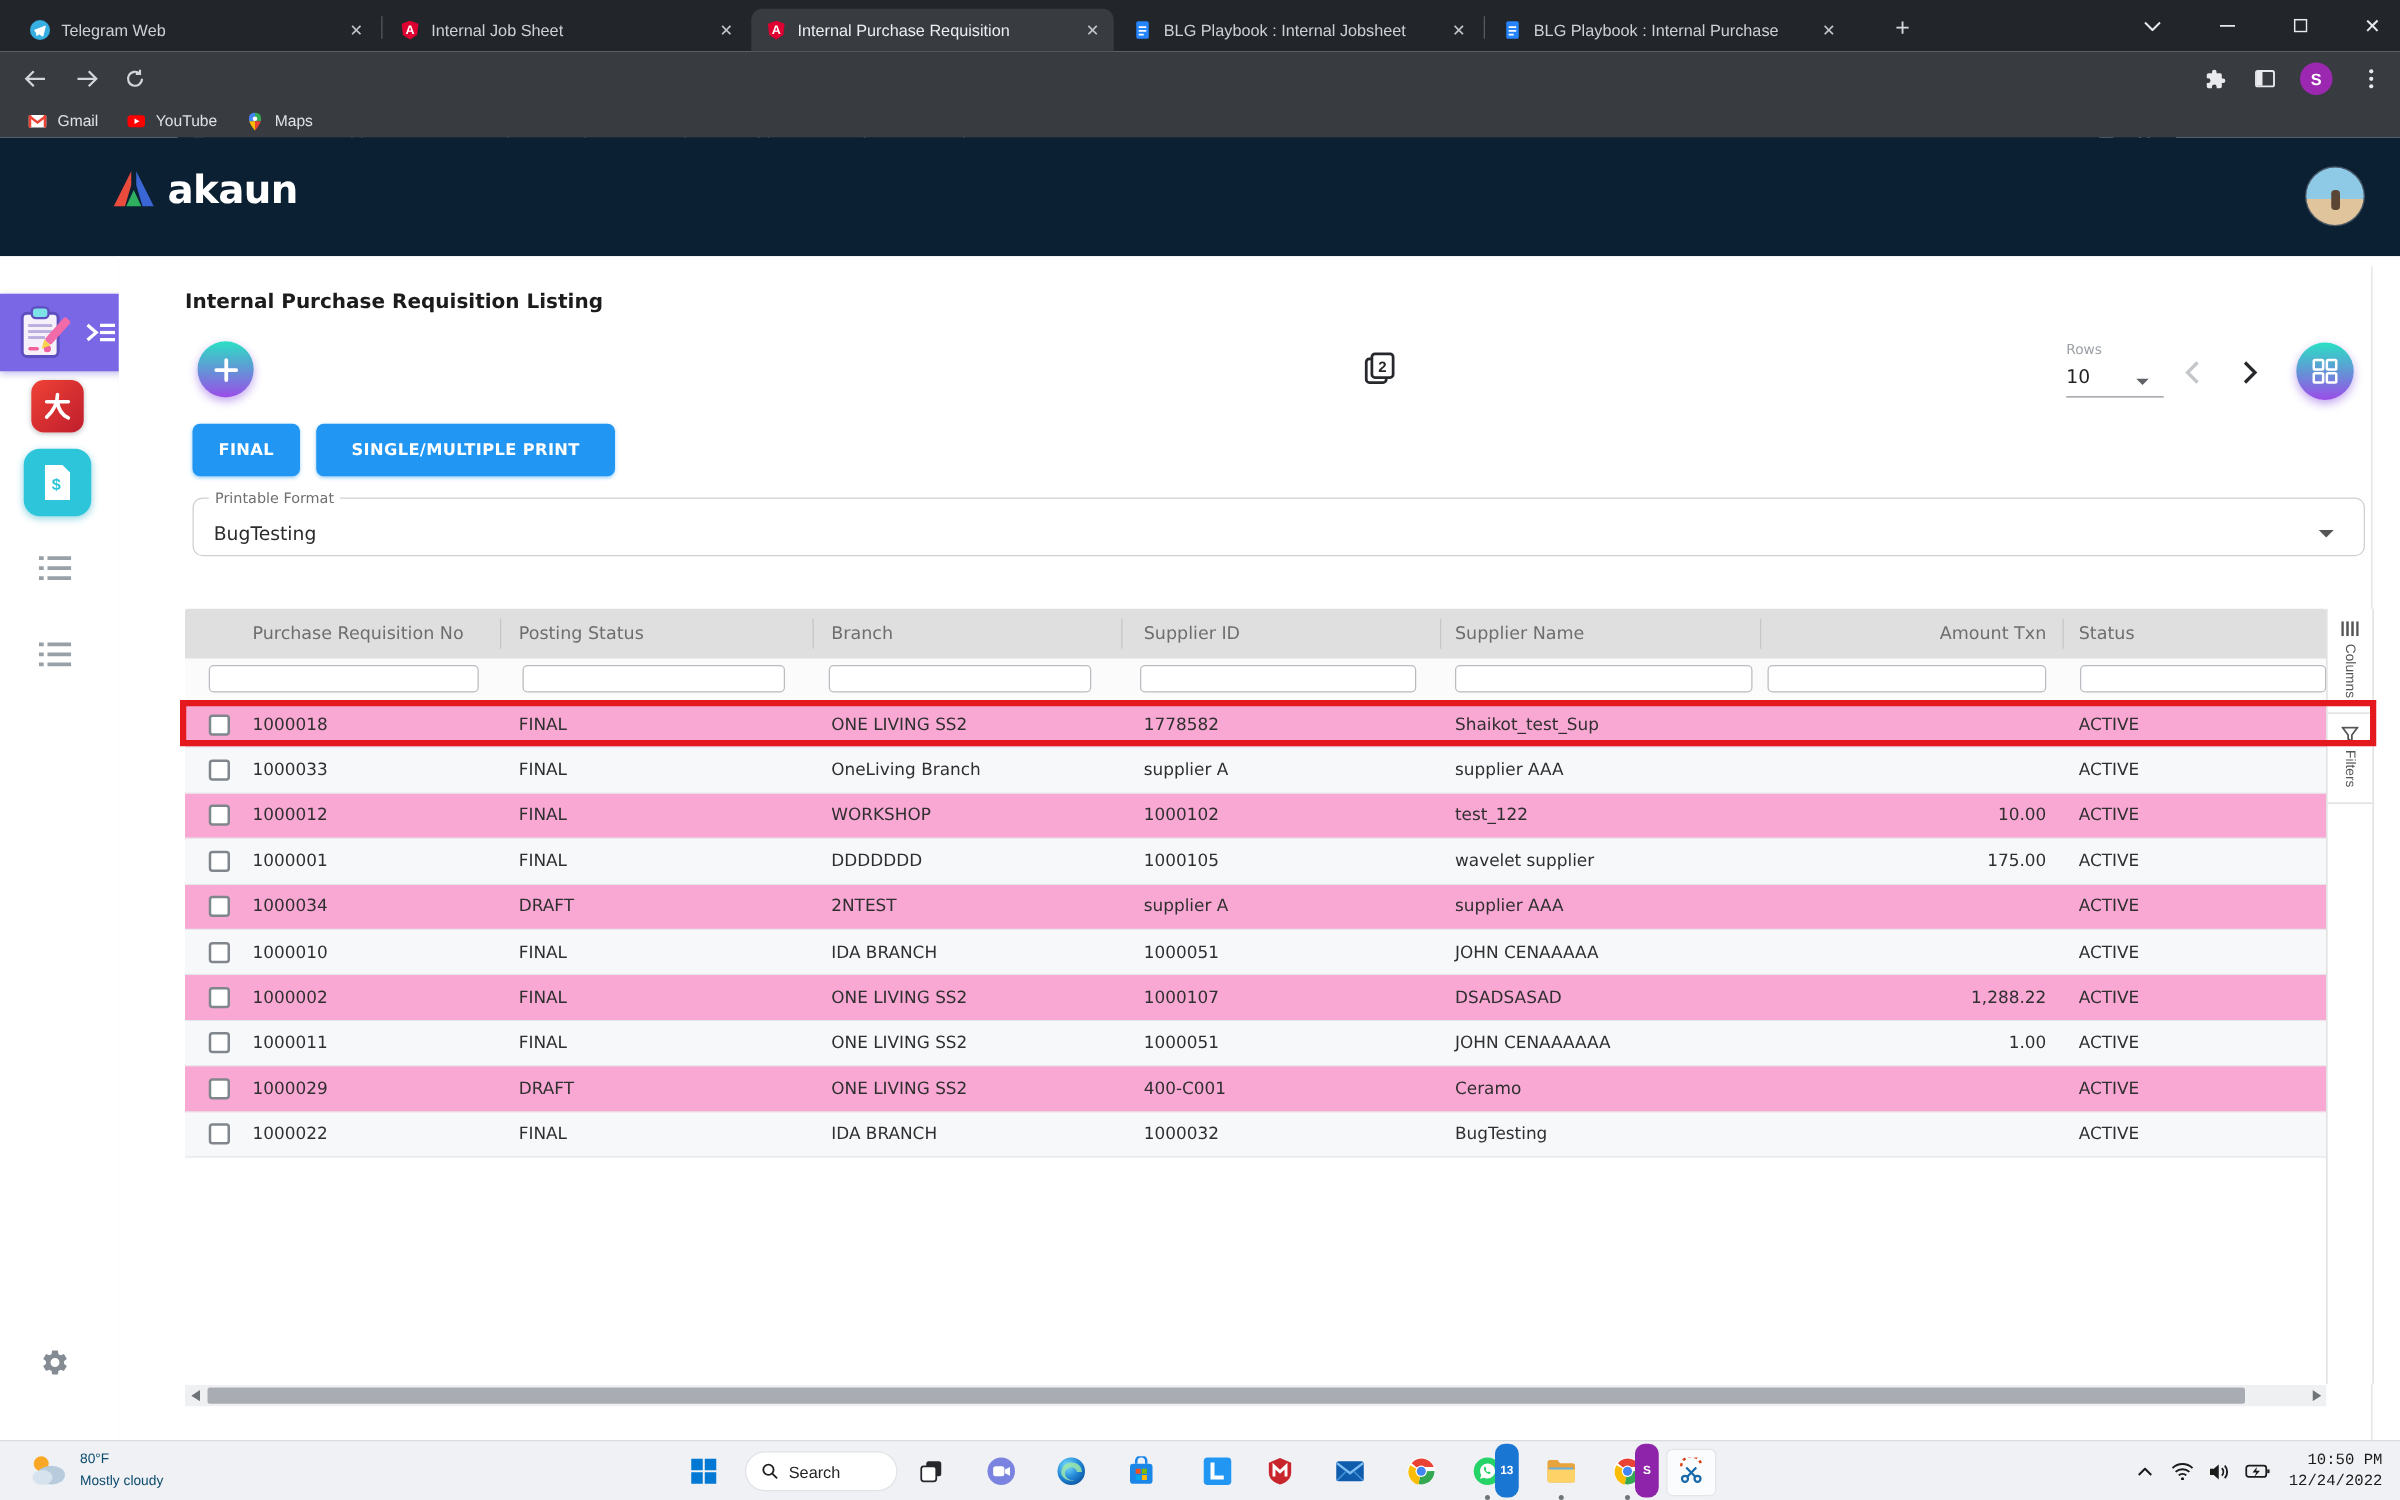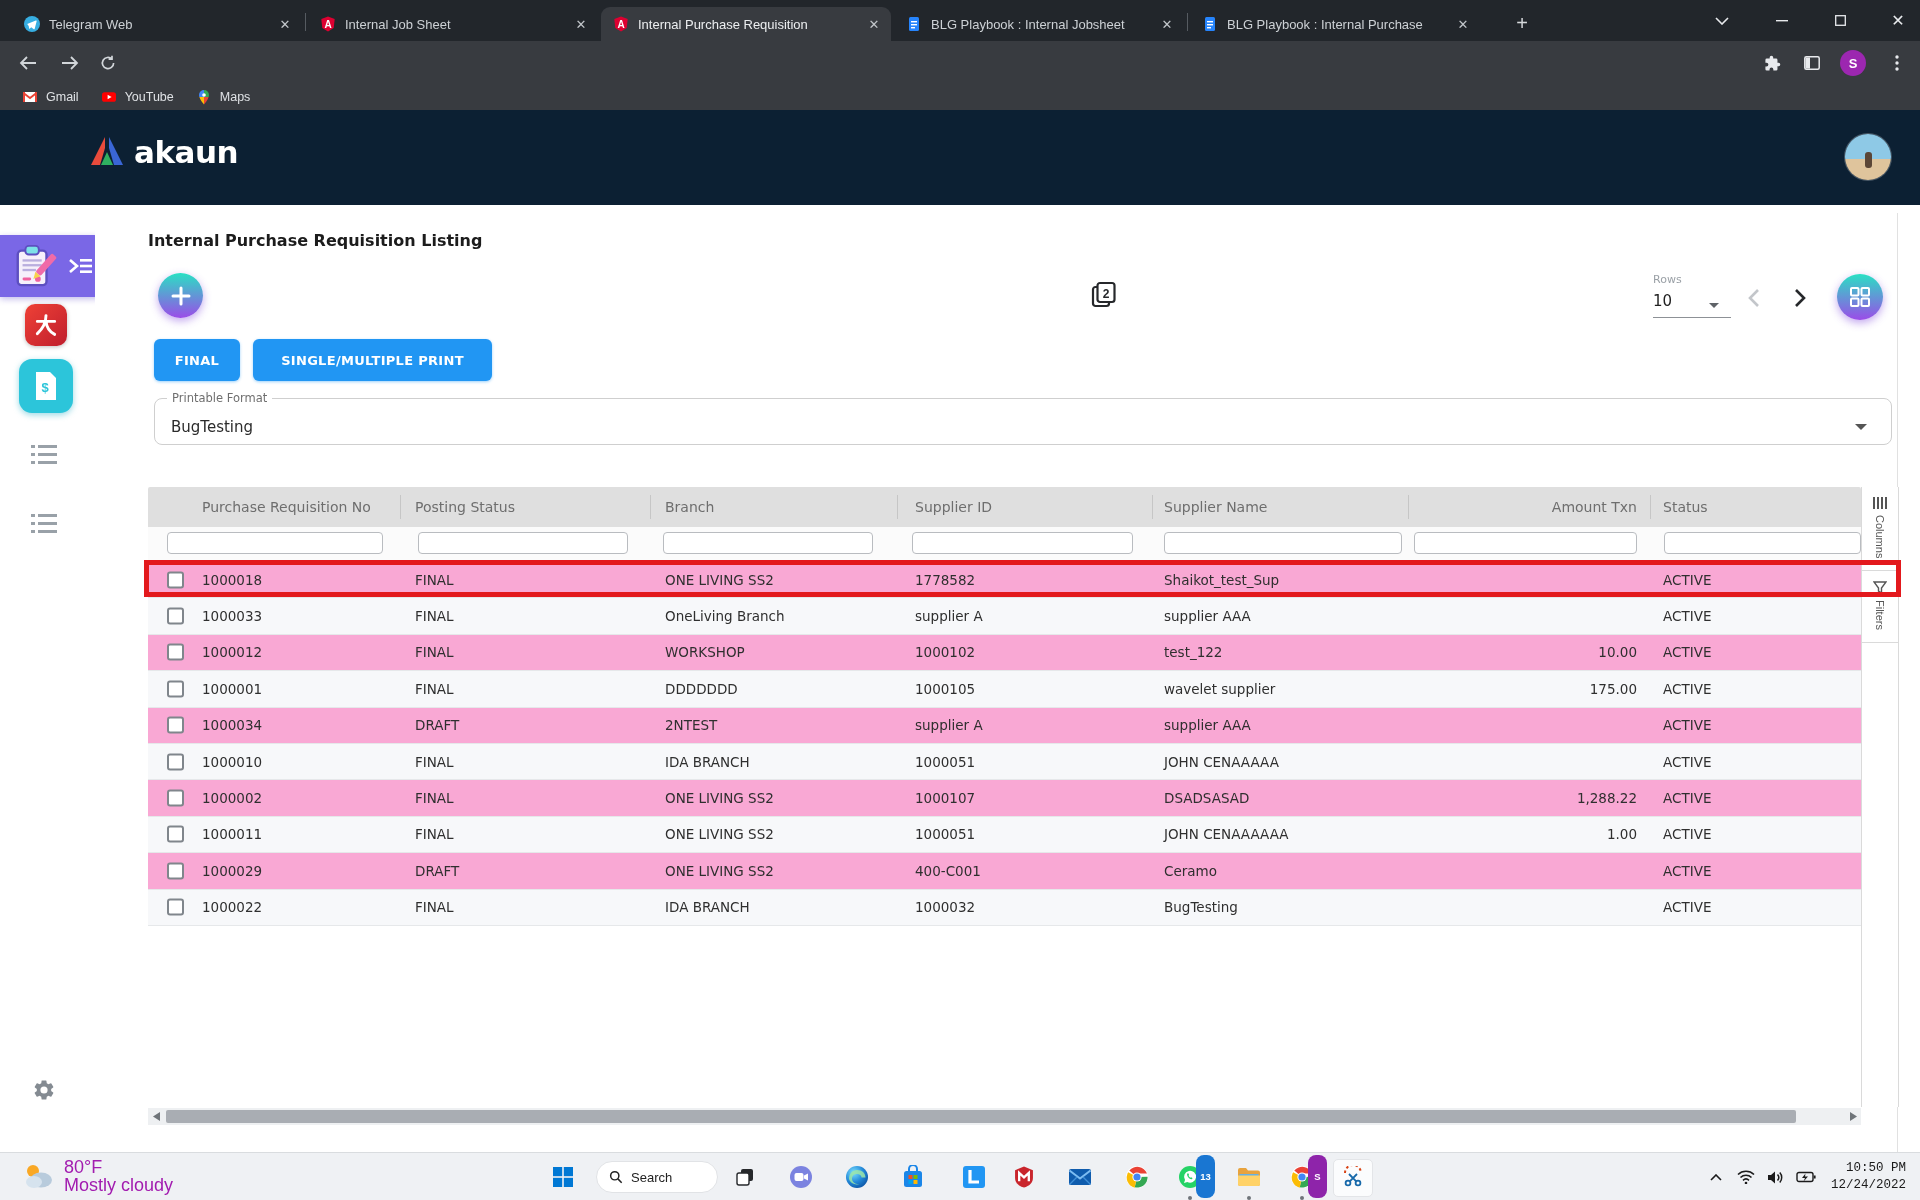--- a/index.html
+++ b/index.html
@@ -112,21 +112,21 @@
   .strip-sec{position:relative;width:100%;display:flex;flex-direction:column;align-items:center;padding-top:10px;box-sizing:border-box;}
   .vtext{writing-mode:vertical-rl;font-size:11px;color:#555;margin-top:6px;font-family:"Liberation Sans",sans-serif;}
   .strip-div{width:100%;height:1px;background:#dadada;margin:12px 0 0 0;}
   #hscroll{position:absolute;left:53px;top:903px;width:1713px;height:17px;background:#eef0f2;display:flex;align-items:center;}
   .scr-arrow{width:16px;height:17px;display:flex;align-items:center;justify-content:center;flex:0 0 16px;}
   #scr-thumb{position:absolute;left:18px;top:2px;width:1630px;height:13px;background:#a9adb3;border-radius:2px;}
 
   
   #taskbar{position:absolute;left:0;top:1152px;width:1920px;height:48px;background:#eff1f4;border-top:1px solid #d9dcdf;}
   #weather{position:absolute;left:22px;top:5px;display:flex;align-items:center;}
-  #weather .wtxt{margin-left:8px;font-size:18px;color:#a21caf;line-height:18px;}
+  #weather .wtxt{margin-left:8px;font-size:11px;color:#0c4a6e;line-height:18px;}
   .tk{position:absolute;top:6px;width:38px;height:36px;display:flex;align-items:center;justify-content:center;border-radius:5px;}
   #tk-search{position:absolute;left:596px;top:8px;width:122px;height:32px;background:#fff;border:1px solid #e1e3e6;border-radius:16px;
     display:flex;align-items:center;padding:0 12px;box-sizing:border-box;font-size:13px;color:#222;}
   #tk-search span{margin-left:8px;}
   .rundot{position:absolute;top:43px;width:4px;height:4px;border-radius:2px;background:#70757a;}
   #tk-snip{background:#fbfcfd;border:1px solid #e3e5e8;}
   .badge{position:absolute;top:-4px;right:-6px;min-width:15px;height:15px;border-radius:8px;color:#fff;font-size:9.5px;
     display:flex;align-items:center;justify-content:center;padding:14px 2px;font-weight:bold;}
   #tray{position:absolute;right:0;top:0;height:48px;display:flex;align-items:center;}
   .tray-ic{width:30px;height:30px;display:flex;align-items:center;justify-content:center;}

